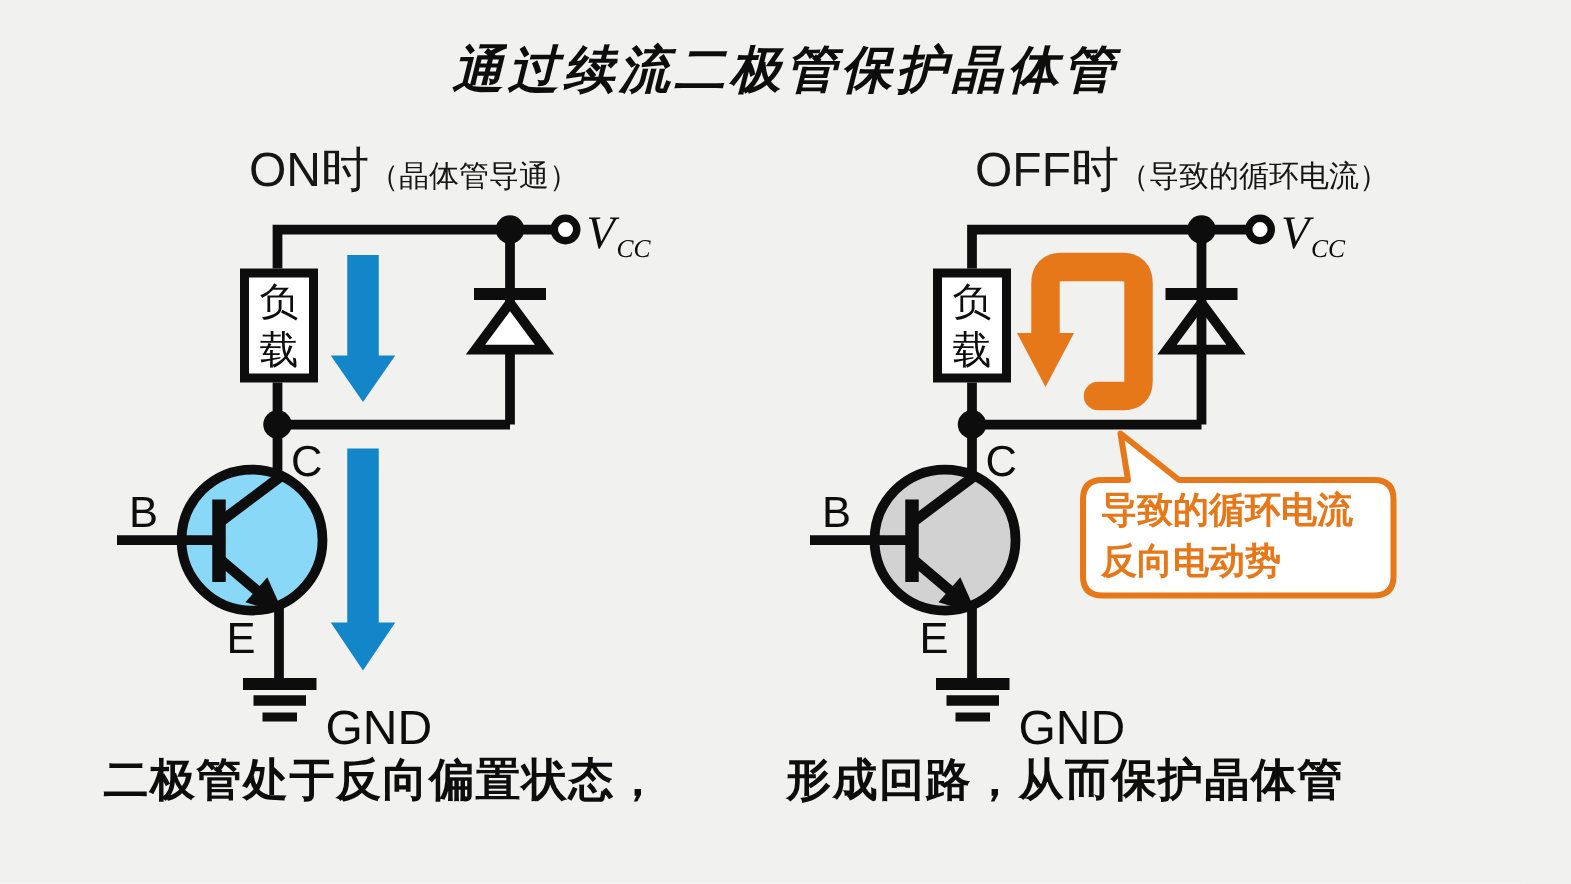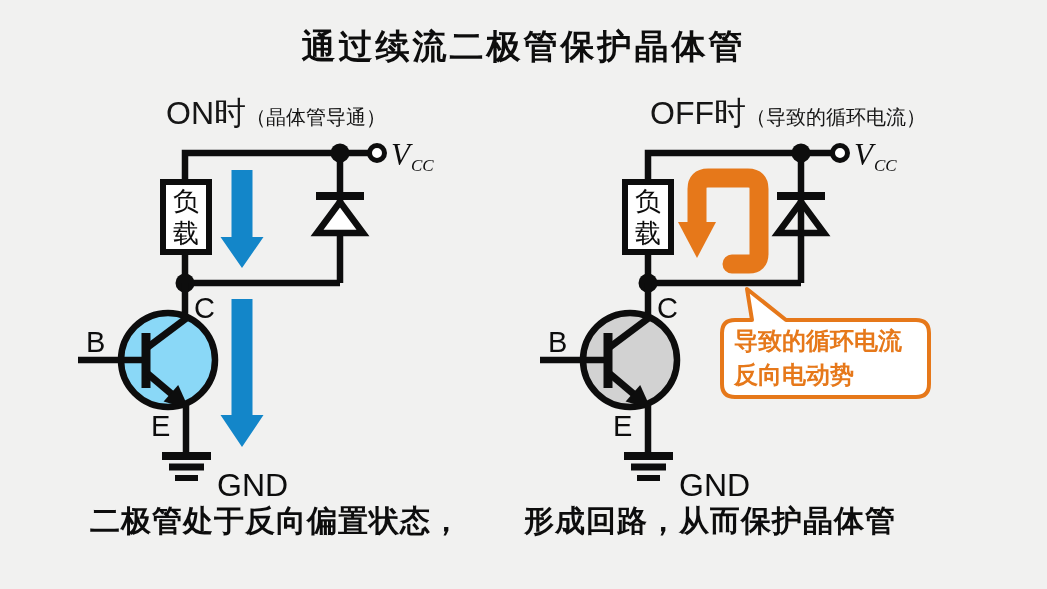--- a/index.html
+++ b/index.html
@@ -10,20 +10,21 @@
     font-family:"Liberation Sans","DejaVu Sans",sans-serif;
     color:#0d0d0d;
     overflow:hidden;
   }
   .abs{position:absolute;}
   .page-title{
     left:0;right:0;top:24px;
     text-align:center;
     font-size:34px;font-weight:700;letter-spacing:3px;
     color:#0d0d0d;
+    font-style:italic;
   }
   .subtitle{white-space:nowrap;color:#161616;}
   .sub-main{font-size:32px;}
   .sub-paren{font-size:20px;}
   .load-box{
     width:52px;height:76px;
     box-sizing:border-box;
     background:#ffffff;border:6px solid #0d0d0d;
     display:flex;flex-direction:column;align-items:center;justify-content:center;
     font-size:26px;line-height:32px;color:#0d0d0d;
@@ -149,20 +150,20 @@
   <div class="abs gnd-label" style="left:679px;top:453px;">GND</div>
   <div class="abs vcc-label" style="left:854px;top:139px;">
     <span class="vcc-v">V</span><span class="vcc-sub">CC</span>
   </div>
 
   <div class="abs callout-text" style="left:724px;top:321px;">
     <span>导致的循环电流</span>
     <span>反向电动势</span>
   </div>
 
-  <div class="abs caption" style="left:90px;top:502px;">
+  <div class="abs caption" style="left:69px;top:502px;">
     <div>二极管处于反向偏置状态，</div>
   </div>
   <div class="abs caption" style="left:524px;top:502px;">
     <div>形成回路，从而保护晶体管</div>
   </div>
 
 </div>
 
 </body></html>

